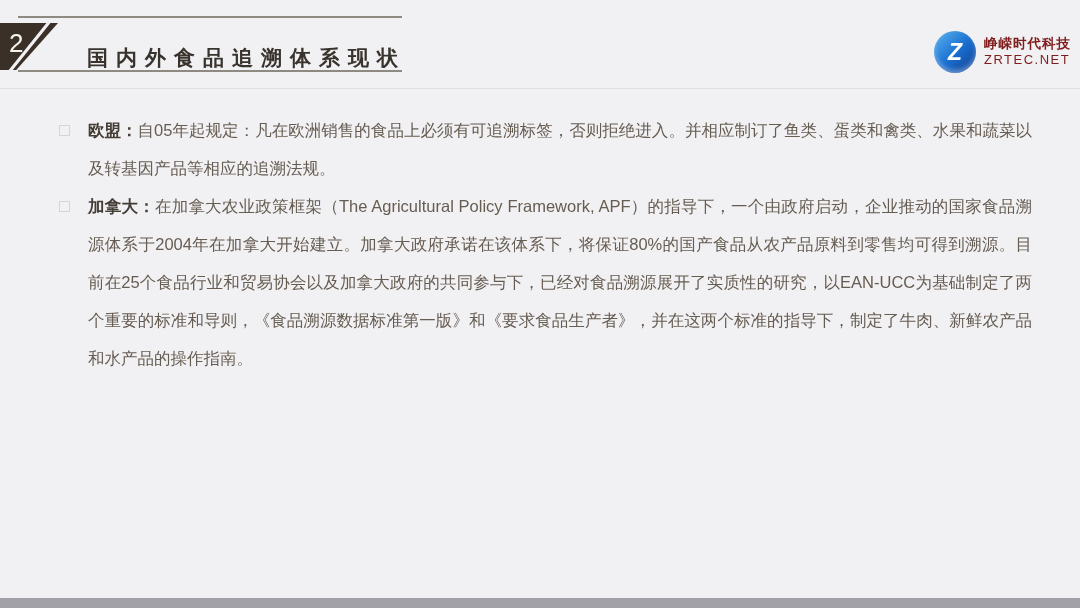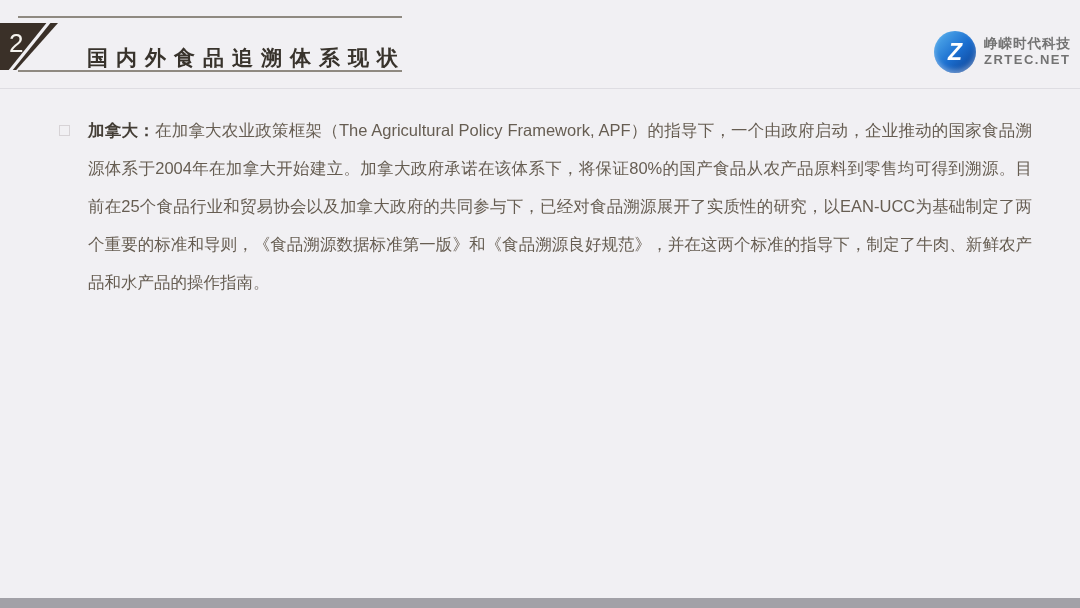--- a/index.html
+++ b/index.html
@@ -25,23 +25,23 @@
     font-weight:bold; letter-spacing:8px; color:#38332c; white-space:nowrap; }
   .header-sep { position:absolute; left:0; top:88px; width:1080px; height:1px;
     background:#dedde2; }
   
   .logo { position:absolute; left:934px; top:31px; display:flex; align-items:center; }
   .logo-mark { width:42px; height:42px; border-radius:50%;
     background:linear-gradient(135deg,#5cb6f0 0%,#1b6fd0 52%,#0b3c8d 100%);
     color:#ffffff; font-weight:bold; font-style:italic; font-size:23px;
     display:flex; align-items:center; justify-content:center;
     box-shadow:inset 0 -3px 5px rgba(255,255,255,0.35); }
-  .logo-text { margin-left:8px; color:#737373; line-height:1.15; }
+  .logo-text { margin-left:8px; color:#7f1d1d; line-height:1.15; }
   .logo-cn { font-size:13.5px; font-weight:bold; letter-spacing:1px; }
-  .logo-en { font-size:13px; font-weight:bold; letter-spacing:1.5px; margin-top:2px; }
+  .logo-en { font-size:13px; font-weight:normal; letter-spacing:1.5px; margin-top:2px; }
   
   .content { position:absolute; top:111px; left:0; right:0; }
   .bullet { position:relative; margin:0 48px 0 88px; text-align:justify;
     word-break:break-all; color:#665d52; line-height:38px; font-size:16.5px; }
   .bullet b { color:#433d35; }
   .bullet-marker { position:absolute; left:-29px; top:14px; width:9px; height:9px;
     border:1px solid #d7d3d6; background:transparent; }
   
   .bottom-bar { position:absolute; left:0; bottom:0; width:1080px; height:10px;
     background:#a2a1a7; }
@@ -67,25 +67,29 @@
   <div class="logo">
     <div class="logo-mark">Z</div>
     <div class="logo-text">
       <div class="logo-cn">峥嵘时代科技</div>
       <div class="logo-en">ZRTEC.NET</div>
     </div>
   </div>
 
   <div class="content">
 
+    <p class="bullet">
+      <span class="bullet-marker"></span>
+      <b>欧盟：</b><span>自05年起规定：凡在欧洲销售的食品上必须有可追溯标签，否则拒绝进入。并相应制订了鱼类、蛋类和禽类、水果和蔬菜以及转基因产品等相应的追溯法规。</span>
+    </p>
 
 
     <p class="bullet">
       <span class="bullet-marker"></span>
-      <b>加拿大：</b><span>在加拿大农业政策框架（The Agricultural Policy Framework, APF）的指导下，一个由政府启动，企业推动的国家食品溯源体系于2004年在加拿大开始建立。加拿大政府承诺在该体系下，将保证80%的国产食品从农产品原料到零售均可得到溯源。目前在25个食品行业和贸易协会以及加拿大政府的共同参与下，已经对食品溯源展开了实质性的研究，以EAN-UCC为基础制定了两个重要的标准和导则，《食品溯源数据标准第一版》和《食品溯源良好规范》，并在这两个标准的指导下，制定了牛肉、新鲜农产品和水产品的操作指南。</span>
+      <b>加拿大：</b><span>在加拿大农业政策框架（The Agricultural Policy Framework, APF）的指导下，一个由政府启动，企业推动的国家食品溯源体系于2004年在加拿大开始建立。加拿大政府承诺在该体系下，将保证80%的国产食品从农产品原料到零售均可得到溯源。目前在25个食品行业和贸易协会以及加拿大政府的共同参与下，已经对食品溯源展开了实质性的研究，以EAN-UCC为基础制定了两个重要的标准和导则，《食品溯源数据标准第一版》和《要求食品生产者》，并在这两个标准的指导下，制定了牛肉、新鲜农产品和水产品的操作指南。</span>
     </p>
 
 
   </div>
 
   <div class="bottom-bar"></div>
 
 </div>
 
 </body></html>

